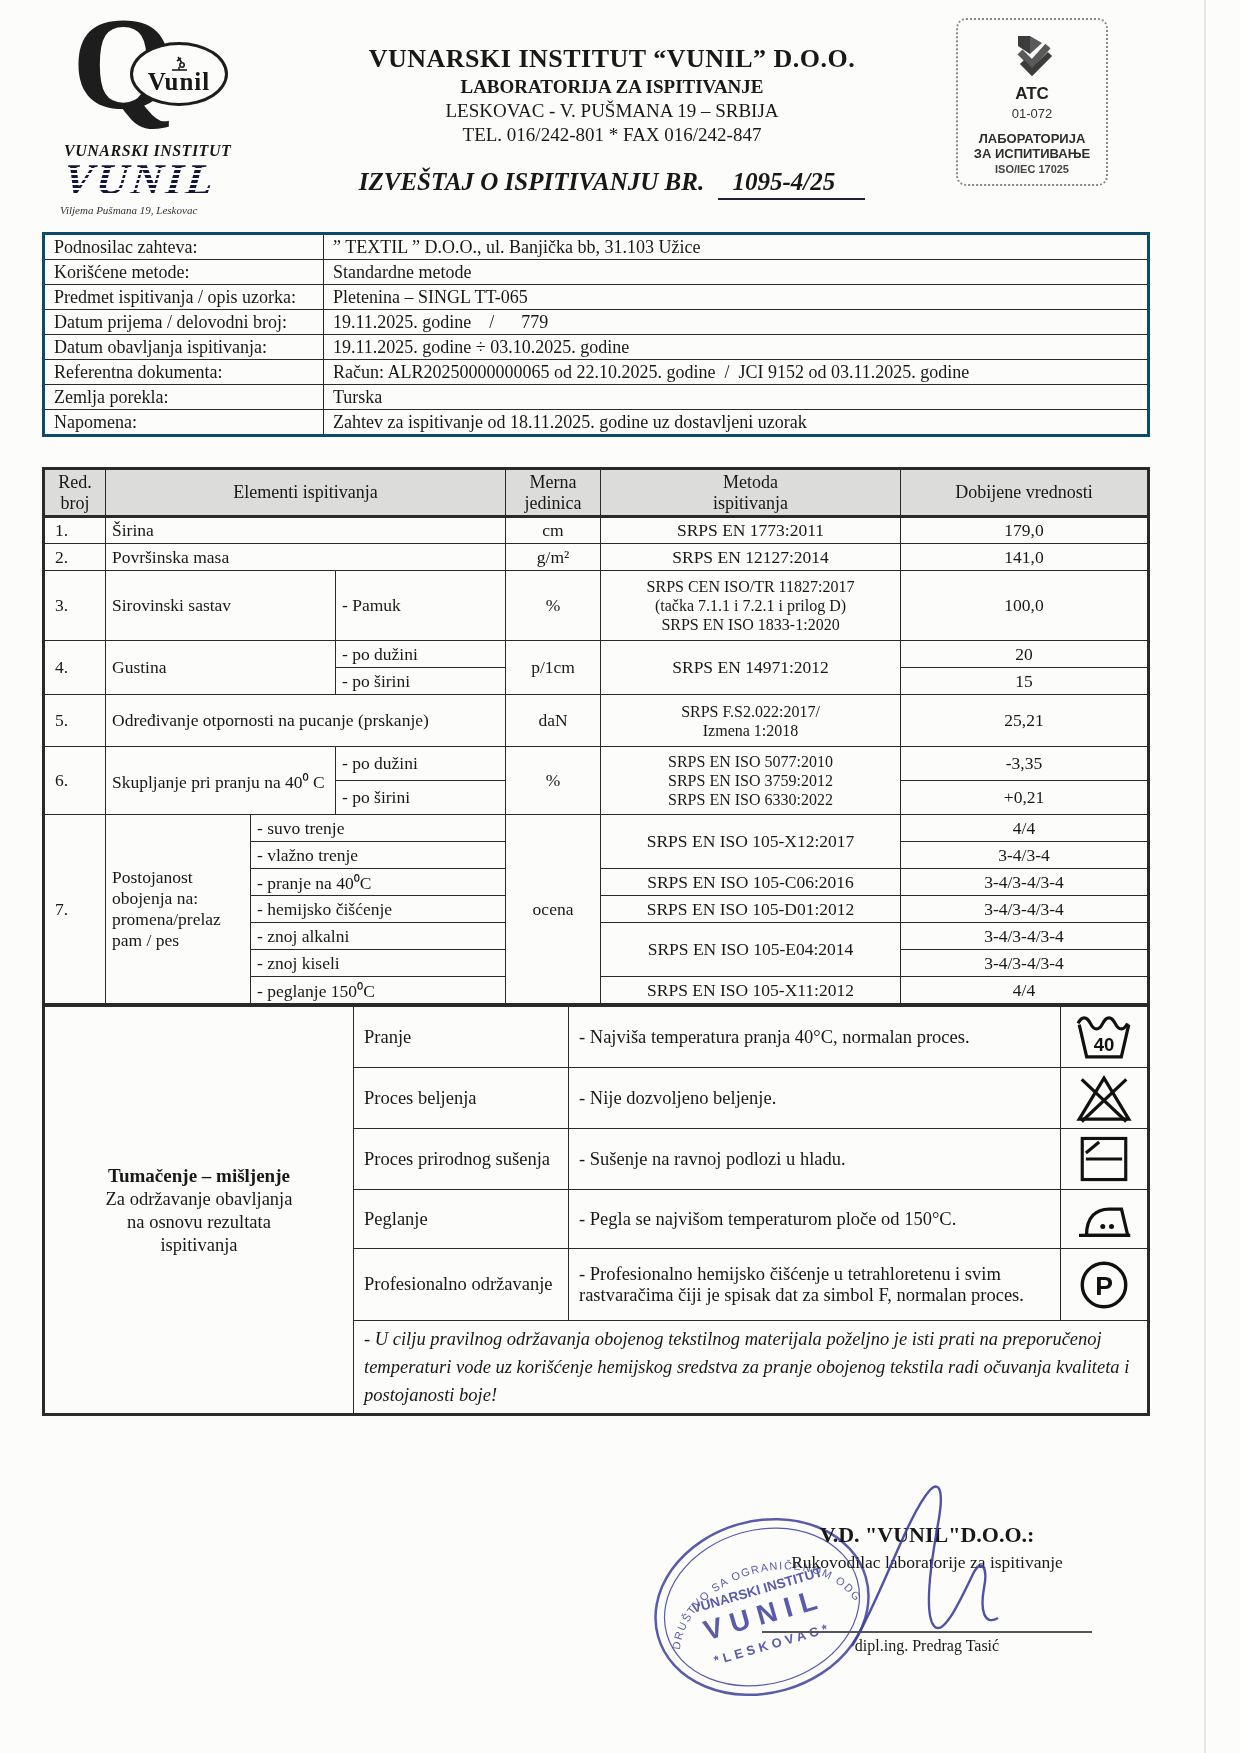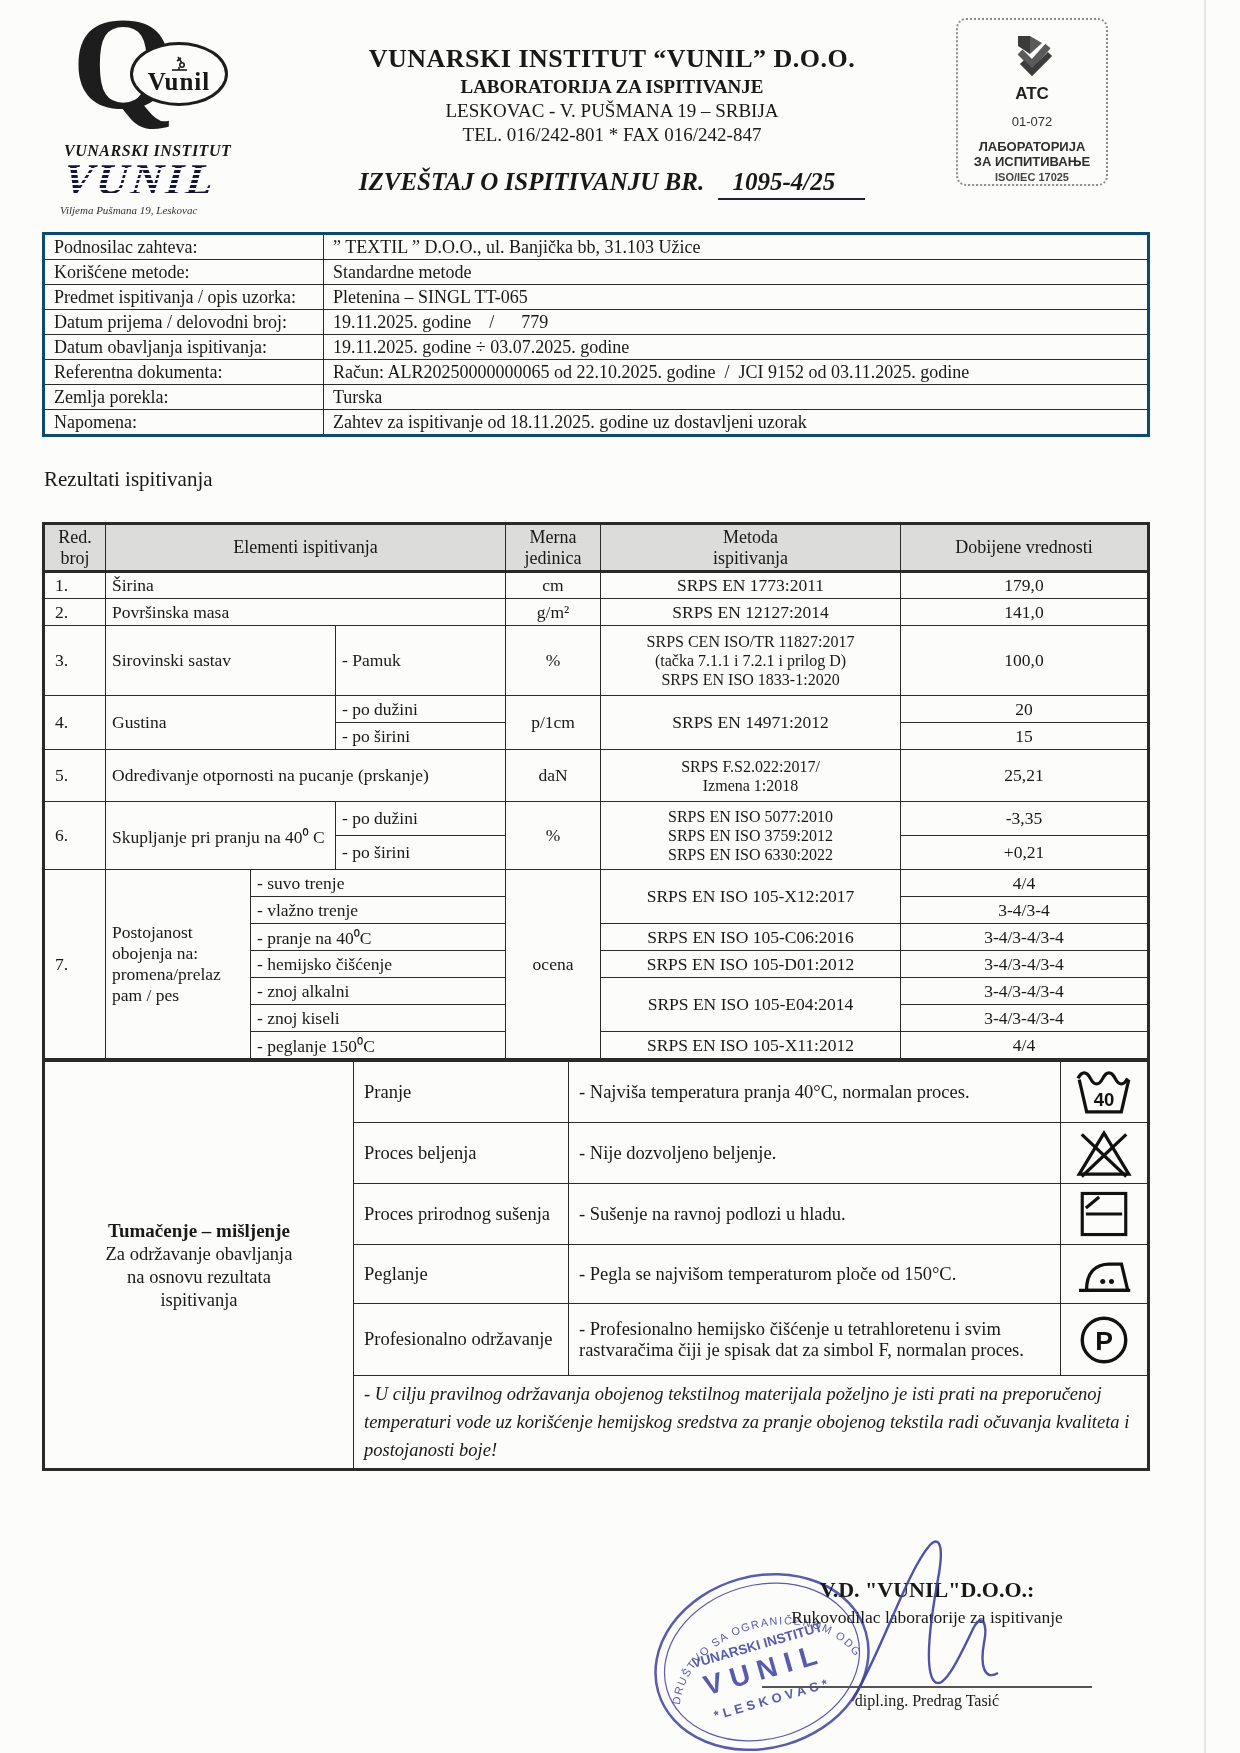--- a/index.html
+++ b/index.html
@@ -27,21 +27,21 @@
   .org-name{font-size:26px;font-weight:bold;letter-spacing:.5px;}
   .org-l1{font-size:19px;font-weight:bold;margin-top:2px;}
   .org-l2{font-size:19px;margin-top:2px;}
   .org-l3{font-size:19px;margin-top:2px;}
   .report-line{margin-top:22px;font-size:25px;font-weight:bold;font-style:italic;white-space:nowrap;}
   .report-no{display:inline-block;border-bottom:2.5px solid #20203a;padding:0 30px 2px 14px;margin-left:8px;}
   .hdr-right{width:200px;display:flex;justify-content:center;}
   .atc-badge{width:152px;height:168px;border:2px dotted #8a8a8a;border-radius:10px;margin-top:4px;
              display:flex;flex-direction:column;align-items:center;padding-top:14px;box-sizing:border-box;}
   .atc-name{font-family:"Liberation Sans",sans-serif;font-weight:bold;font-size:17px;margin-top:4px;color:#222;}
-  .atc-code{font-family:"Liberation Sans",sans-serif;font-size:13px;margin-top:10px;color:#333;text-align:right;}
+  .atc-code{font-family:"Liberation Sans",sans-serif;font-size:13px;margin-top:2px;color:#333;text-align:right;}
   .atc-lab{font-family:"Liberation Sans",sans-serif;font-size:13px;font-weight:bold;color:#2e2e2e;margin-top:10px;line-height:15px;text-align:center;}
   .atc-iso{font-family:"Liberation Sans",sans-serif;font-size:11px;font-weight:bold;color:#444;margin-top:2px;}
   
   table{border-collapse:collapse;table-layout:fixed;}
   .info-tbl{width:1105px;margin-top:16px;border:3px solid #0c4a6e;}
   .info-tbl td{border:1.5px solid #2a2a2a;font-size:18px;padding:1px 9px;height:22px;white-space:pre-wrap;overflow:hidden;}
   .info-tbl td.lbl{width:280px;}
   .sec-title{font-size:21px;margin:30px 0 0 2px;}
   .res-tbl{width:1105px;margin-top:30px;border:3px solid #2a2a2a;}
   .res-tbl th,.res-tbl td{border:1.5px solid #2a2a2a;font-size:17.5px;padding:1px 6px;overflow:hidden;}
@@ -147,38 +147,37 @@
       <tr>
           <td class="lbl">Predmet ispitivanja / opis uzorka:</td>
           <td>Pletenina – SINGL TT-065</td>
         </tr>
       <tr>
           <td class="lbl">Datum prijema / delovodni broj:</td>
           <td>19.11.2025. godine    /      779</td>
         </tr>
       <tr>
           <td class="lbl">Datum obavljanja ispitivanja:</td>
-          <td>19.11.2025. godine ÷ 03.07.2025. godine</td>
+          <td>19.11.2025. godine ÷ 03.10.2025. godine</td>
         </tr>
       <tr>
           <td class="lbl">Referentna dokumenta:</td>
           <td>Račun: ALR20250000000065 od 22.10.2025. godine  /  JCI 9152 od 03.11.2025. godine</td>
         </tr>
       <tr>
           <td class="lbl">Zemlja porekla:</td>
           <td>Turska</td>
         </tr>
       <tr>
           <td class="lbl">Napomena:</td>
           <td>Zahtev za ispitivanje od 18.11.2025. godine uz dostavljeni uzorak</td>
         </tr>
     </tbody>
   </table>
 
-  <div class="sec-title">Rezultati ispitivanja</div>
 
   <table class="res-tbl">
     <colgroup>
       <col style="width:62px">
         <col style="width:145px">
         <col style="width:85px">
         <col style="width:170px">
       <col style="width:95px">
         <col style="width:300px">
         <col style="width:248px">

